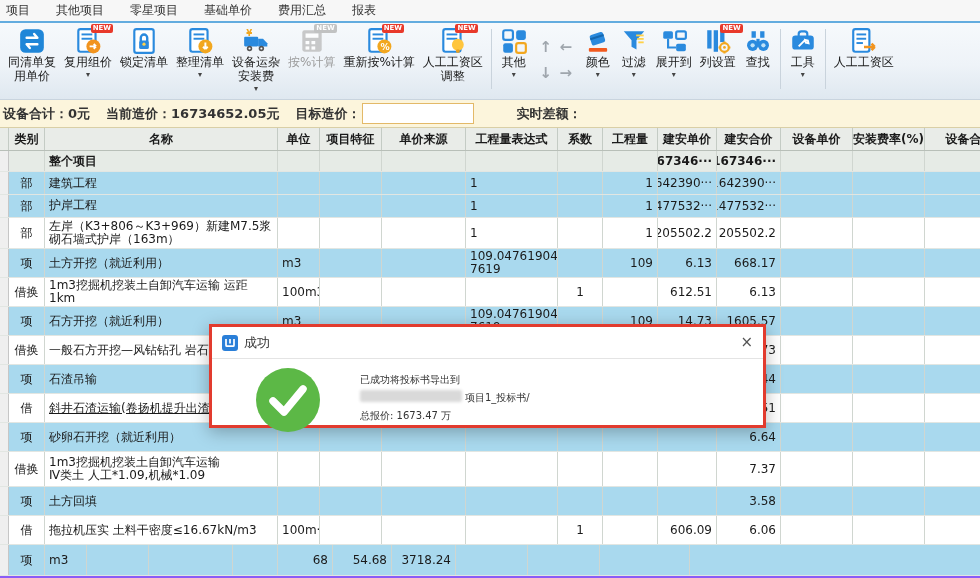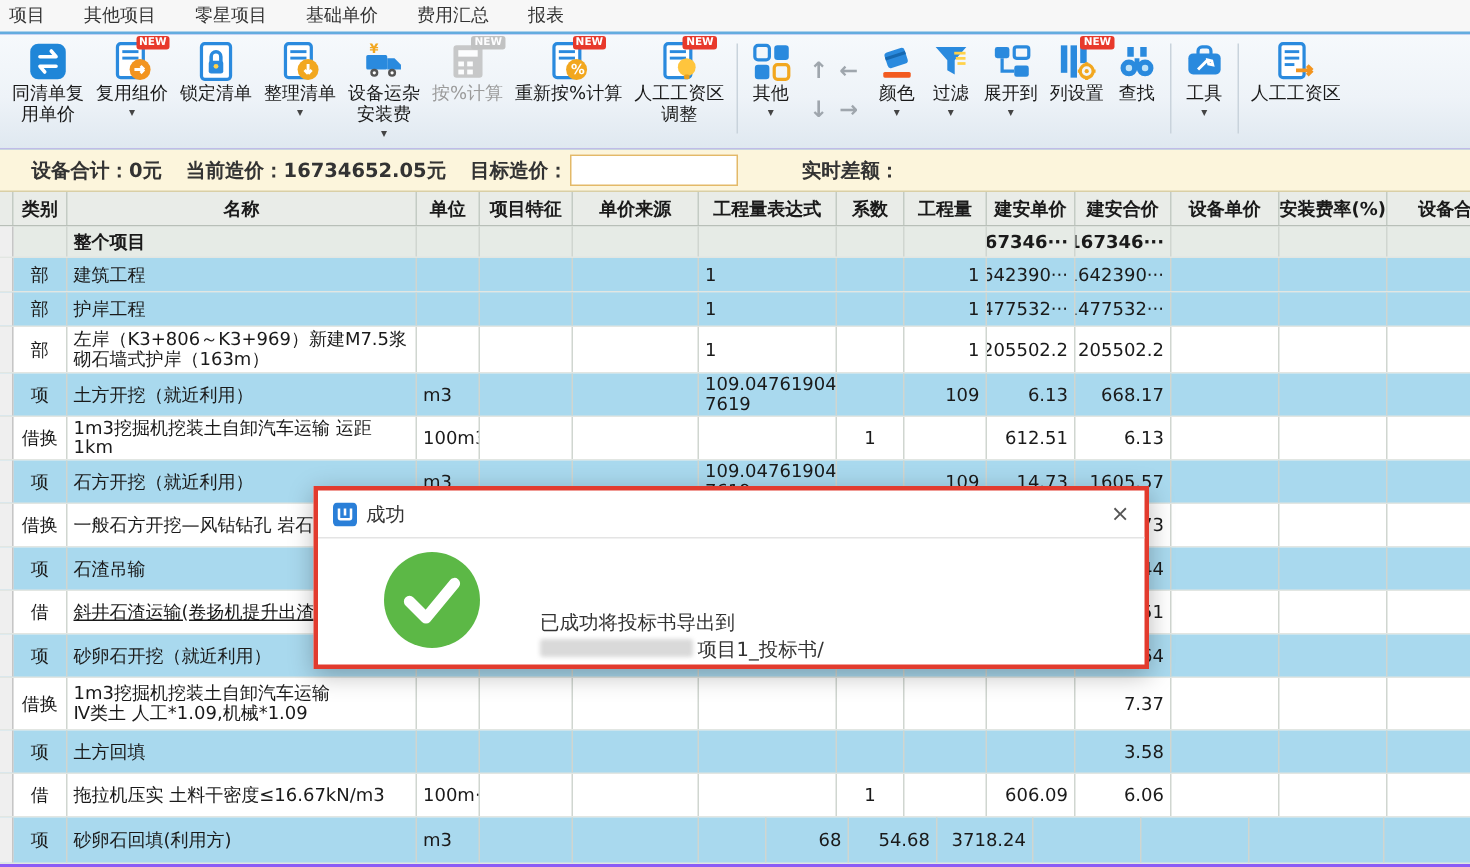--- a/index.html
+++ b/index.html
@@ -25,21 +25,21 @@
   .badge{position:absolute;top:-3px;right:-11px;background:#e8392b;color:#fff;font-size:7px;
          font-weight:bold;padding:0 2px;border-radius:2px;line-height:9px;}
   .badge.gray{background:#b5b5b5;}
   .caret{font-size:8px;color:#444;margin-top:1px;line-height:8px;}
   .sep{width:1px;height:60px;background:#c9d3dc;margin:2px 4px;flex:0 0 auto;}
   .arrows-grid{display:grid;grid-template-columns:20px 20px;grid-auto-rows:26px;margin-top:8px;
                color:#9fa6ad;font-size:15px;font-weight:bold;align-items:center;justify-items:center;}
 
   
   .statusbar{height:27px;background:var(--status-bg,#fcf5dc);border-bottom:1px solid #d9cfa6;
-             display:flex;align-items:center;padding-left:21px;font-size:13px;font-weight:bold;color:#333;}
+             display:flex;align-items:center;padding-left:3px;font-size:13px;font-weight:bold;color:#333;}
   .sbt{white-space:nowrap;}
   .sbv{white-space:nowrap;margin-right:4px;}
   .gap{margin-left:12px;}
   .gap2{margin-left:42px;}
   .target-input{width:106px;height:17px;border:1px solid #e3b968;background:#fff;margin-left:2px;}
 
   
   .grid{width:1015px;background:#f1f1f1;}
   .grid-head{display:flex;background:#e9ece8;border-bottom:1px solid #b8bfb8;height:22px;font-weight:bold;}
   .hcell{box-sizing:border-box;border-right:1px solid #c4cbc4;display:flex;align-items:center;
@@ -56,21 +56,21 @@
   
   .dialog{position:absolute;left:209px;top:324px;width:551px;background:#fff;
           border:3px solid var(--dialog-red,#e23b2e);box-shadow:0 4px 16px rgba(0,0,0,.28);z-index:5;}
   .dlg-title{height:31px;display:flex;align-items:center;padding:0 10px;border-bottom:1px solid #e4e4e4;
              font-size:13px;color:#333;}
   .dlg-icon{width:16px;height:16px;margin-right:6px;}
   .dlg-icon svg{display:block;}
   .dlg-close{margin-left:auto;color:#555;font-size:15px;cursor:pointer;line-height:15px;}
   .dlg-body{position:relative;padding-top:12px;}
   .check{position:absolute;left:43px;top:8px;}
-  .dlg-texts{margin-left:148px;font-size:13px;color:#333;line-height:18px;margin-top:36px;}
+  .dlg-texts{margin-left:148px;font-size:10px;color:#333;line-height:18px;}
   .redacted{display:inline-block;width:102px;height:12px;background:#d9d9d9;border-radius:2px;
             filter:blur(1.5px);vertical-align:-1px;margin-right:3px;}
   .dlg-buttons{display:flex;gap:19px;margin:12px 0 10px 155px;}
   .btn-primary{background:var(--button-blue,#1e86d8);color:#fff;border:1px solid #1877c4;
                font-size:13px;width:92px;height:27px;font-family:inherit;cursor:pointer;}
   .btn-secondary{background:#fdfdfd;color:#222;border:1px solid #8a8a8a;font-size:13px;
                  width:88px;height:27px;font-family:inherit;cursor:pointer;}
   .dlg-footer{background:#f4f1ef;color:#e8352b;font-size:11.5px;text-align:center;
               padding:6px 2px 7px;white-space:nowrap;overflow:hidden;}
 </style>
@@ -264,21 +264,21 @@
           <div class="cell a-r" style="width: 55px;">1</div>
           <div class="cell a-r" style="width: 59px;">1642390···</div>
           <div class="cell a-r" style="width: 64px;">1642390···</div>
           <div class="cell a-r" style="width: 72px;"></div>
           <div class="cell a-c" style="width: 72px;"></div>
           <div class="cell a-c" style="width: 90px;"></div>
         </div>
         <div class="trow v-blue" style="min-height: 22px;">
           <div class="cell a-c indicator" style="width: 9px;"></div>
           <div class="cell a-c" style="width: 36px;">部</div>
-          <div class="cell a-l" style="width: 233px;">护岸工程</div>
+          <div class="cell a-l" style="width: 233px; font-family: Liberation Mono, monospace;">护岸工程</div>
           <div class="cell a-l" style="width: 42px;"></div>
           <div class="cell a-l" style="width: 62px;"></div>
           <div class="cell a-l" style="width: 84px;"></div>
           <div class="cell a-l" style="width: 92px;">1</div>
           <div class="cell a-c" style="width: 45px;"></div>
           <div class="cell a-r" style="width: 55px;">1</div>
           <div class="cell a-r" style="width: 59px;">1477532···</div>
           <div class="cell a-r" style="width: 64px;">1477532···</div>
           <div class="cell a-r" style="width: 72px;"></div>
           <div class="cell a-c" style="width: 72px;"></div>
@@ -459,21 +459,20 @@
           <div class="cell a-r" style="width: 55px;"></div>
           <div class="cell a-r" style="width: 59px;">606.09</div>
           <div class="cell a-r" style="width: 64px;">6.06</div>
           <div class="cell a-r" style="width: 72px;"></div>
           <div class="cell a-c" style="width: 72px;"></div>
           <div class="cell a-c" style="width: 90px;"></div>
         </div>
         <div class="trow v-blue" style="min-height: 30px;">
           <div class="cell a-c indicator" style="width: 9px;"></div>
           <div class="cell a-c" style="width: 36px;">项</div>
-          <div class="cell a-l" style="width: 233px;">砂卵石回填(利用方)</div>
           <div class="cell a-l" style="width: 42px;">m3</div>
           <div class="cell a-l" style="width: 62px;"></div>
           <div class="cell a-l" style="width: 84px;"></div>
           <div class="cell a-c" style="width: 45px;"></div>
           <div class="cell a-r" style="width: 55px;">68</div>
           <div class="cell a-r" style="width: 59px;">54.68</div>
           <div class="cell a-r" style="width: 64px;">3718.24</div>
           <div class="cell a-r" style="width: 72px;"></div>
           <div class="cell a-c" style="width: 72px;"></div>
           <div class="cell a-c" style="width: 90px;"></div>
@@ -496,17 +495,18 @@
     <div class="dlg-body">
       <div class="check">
         <svg width="66" height="66" viewBox="0 0 66 66">
             <circle cx="33" cy="33" r="32" fill="#5cb846"></circle>
             <path d="M18 34l11 11 19-23" stroke="#fff" stroke-width="7.5" fill="none" stroke-linecap="round" stroke-linejoin="round"></path>
           </svg>
       </div>
       <div class="dlg-texts">
         <div>已成功将投标书导出到</div>
         <div><span class="redacted"></span><span>项目1_投标书/</span></div>
+        <div>总报价: 1673.47 万</div>
       </div>
     </div>
   </div>
 
 </div>
 
 </body></html>

